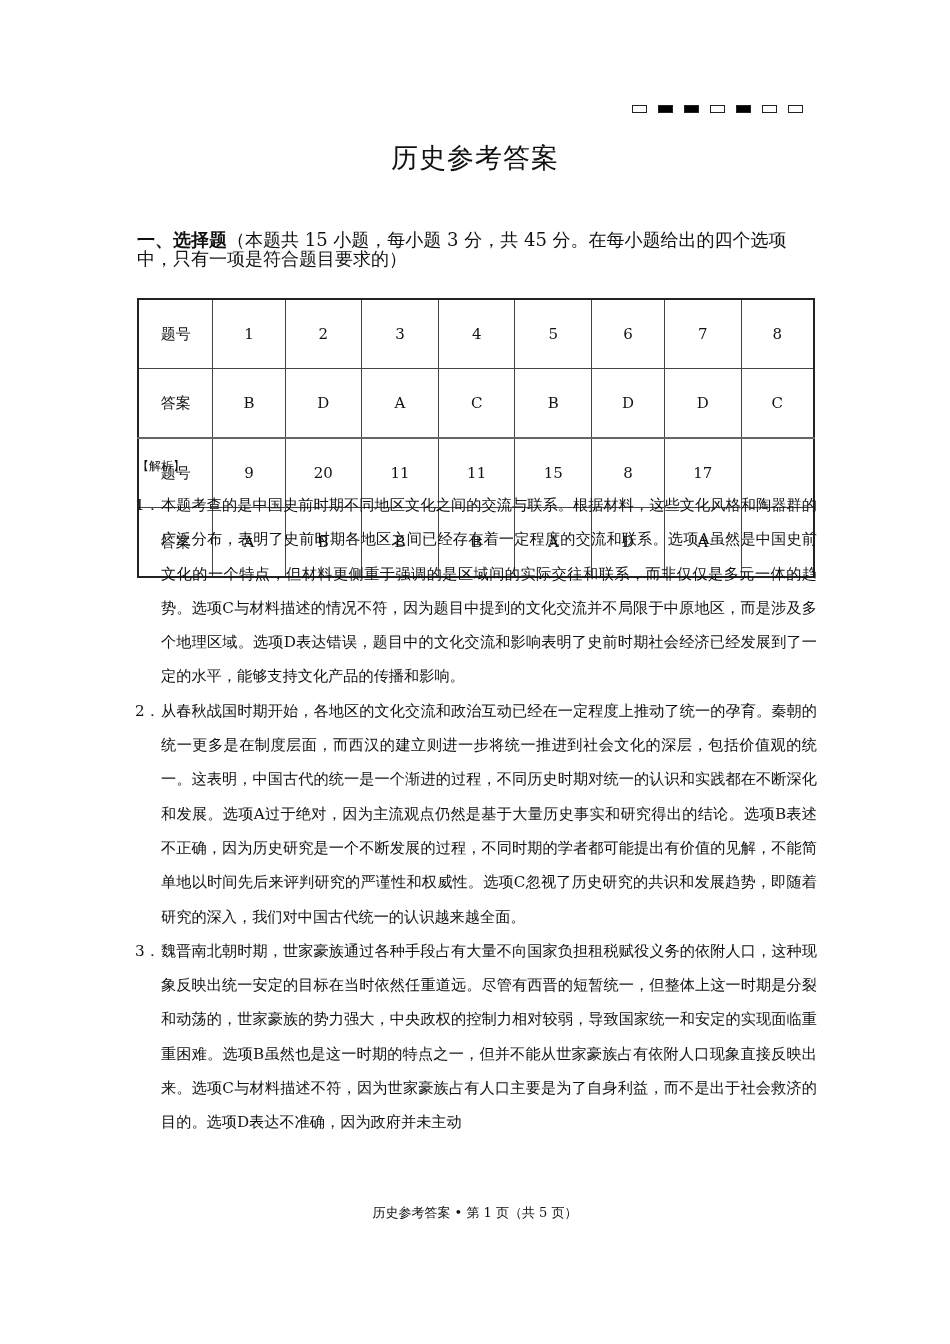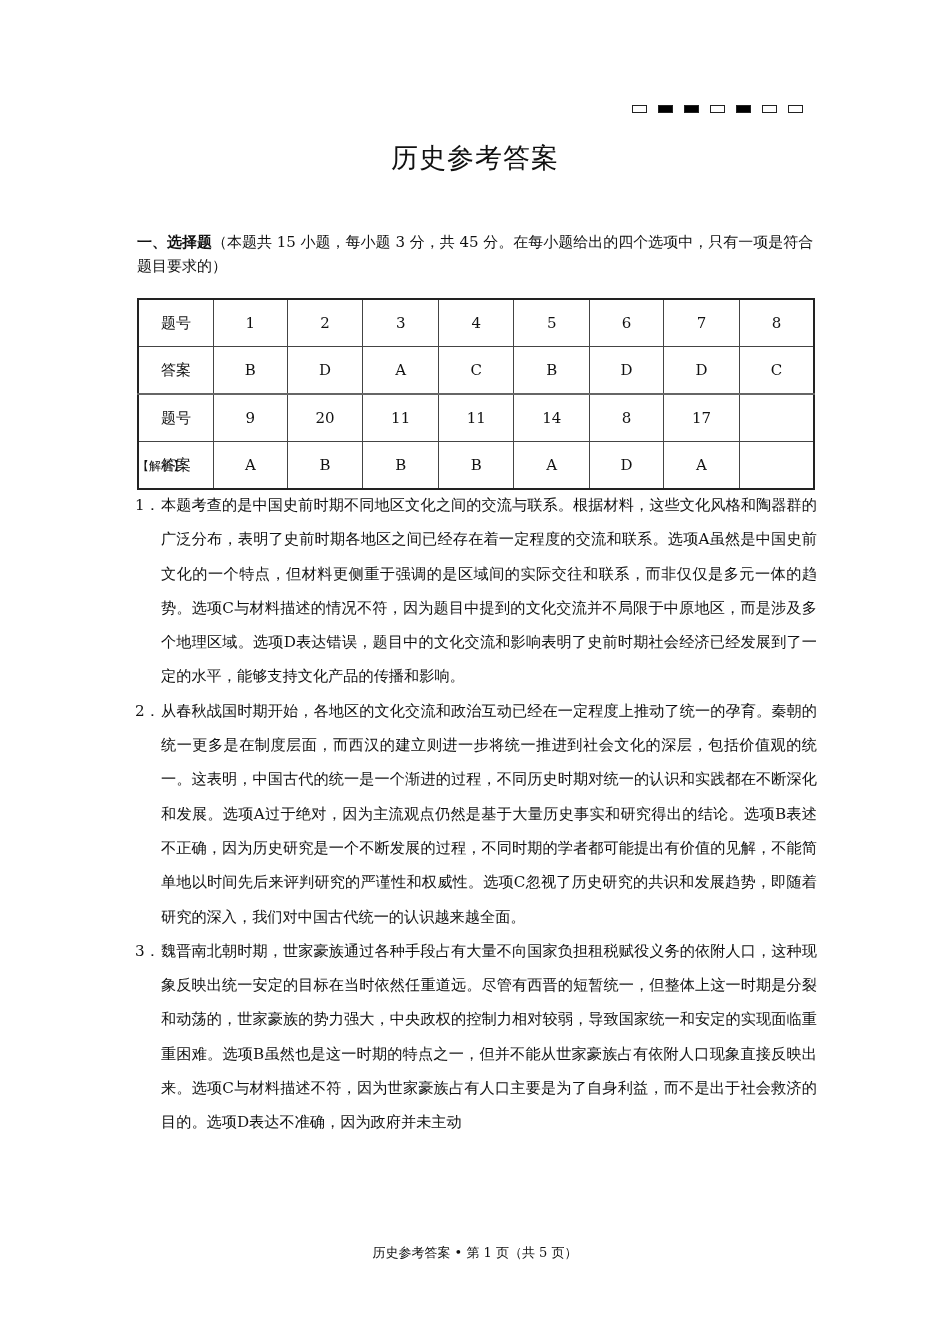--- a/index.html
+++ b/index.html
@@ -13,44 +13,44 @@
     display: flex; gap: 11px;
   }
   .mark { width: 15px; height: 8px; border: 1px solid #222; box-sizing: border-box; }
   .mark.filled { background: #000; }
   .title {
     position: absolute; top: 140px; left: 0; width: 950px; text-align: center;
     font-size: 27px; font-weight: normal; letter-spacing: 1px;
   }
   .section {
     position: absolute; left: 137px; top: 230px; width: 680px;
-    font-size: 15px; line-height: 24px;
+    font-size: 18px; line-height: 19px;
   }
   .section .h { font-weight: bold; }
   table.answers {
     position: absolute; left: 137px; top: 298px; width: 678px;
     border-collapse: collapse; font-size: 15px;
     border: 2px solid #222;
   }
   table.answers td {
     border: 1px solid #444; height: 36px; text-align: center; width: 75px;
-    padding: 5px;
+    padding: 16px;
   }
   table.answers tr.sep td { border-top: 2px solid #666; }
   .jiexi {
     position: absolute; left: 137px; top: 458px; font-size: 12px; font-weight: normal;
   }
   .items {
     position: absolute; left: 135px; top: 488px; width: 682px;
     font-size: 15.2px; line-height: 34.3px;
   }
   .item { position: relative; padding-left: 26px; text-align: justify; text-align-last: left; }
   .item .num { position: absolute; left: 0; top: 0; }
   .footer {
-    position: absolute; top: 1244px; left: 0; width: 950px; text-align: center;
+    position: absolute; top: 1204px; left: 0; width: 950px; text-align: center;
     font-size: 13px;
   }
 </style>
 </head>
 <body>
 
 <div class="marks">
   <div class="mark"></div>
   <div class="mark filled"></div>
   <div class="mark filled"></div>
@@ -89,21 +89,21 @@
         <td>D</td>
         <td>D</td>
         <td>C</td>
       </tr>
       <tr class="sep">
         <td>题号</td>
         <td>9</td>
         <td>20</td>
         <td>11</td>
         <td>11</td>
-        <td>14</td>
+        <td>15</td>
         <td>8</td>
         <td>17</td>
         <td></td>
       </tr>
       <tr>
         <td>答案</td>
         <td>A</td>
         <td>B</td>
         <td>B</td>
         <td>B</td>

